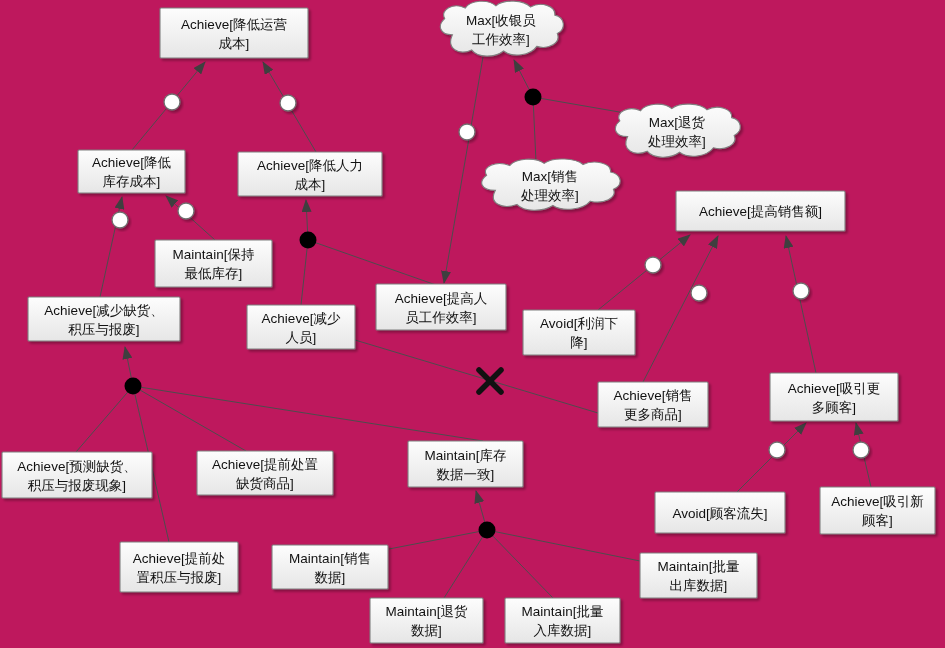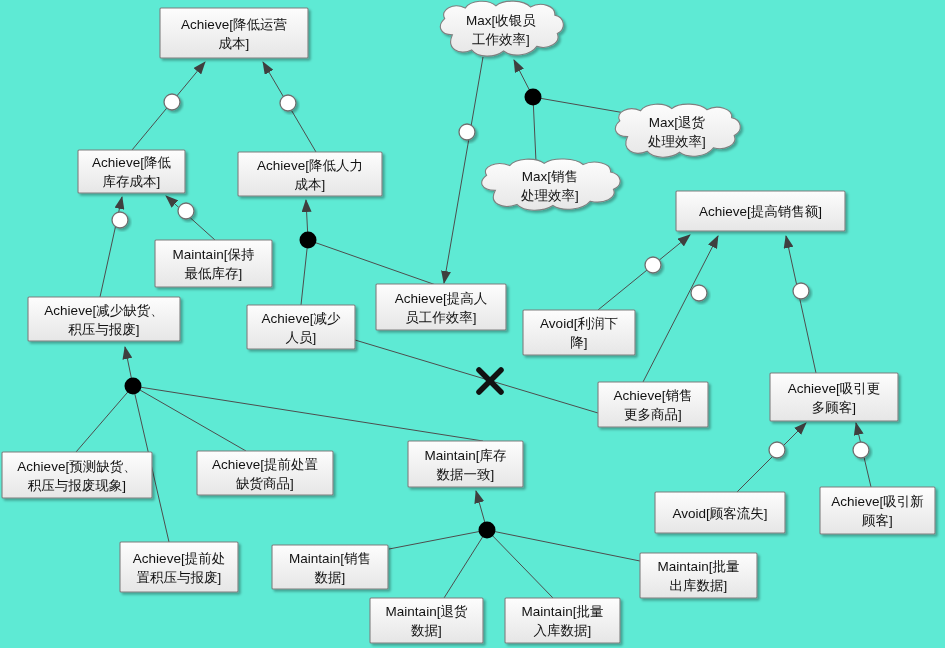--- a/index.html
+++ b/index.html
@@ -1,20 +1,20 @@
 <!DOCTYPE html>
 <html><head>
 <meta charset="utf-8">
 <style>
   html, body { margin: 0; padding: 0; background: #ffffff; }
   .canvas {
     position: relative;
     width: 945px;
     height: 648px;
-    background: #5eead4;
+    background: #be185d;
     overflow: hidden;
     font-family: "Liberation Sans", "DejaVu Sans", sans-serif;
   }
   svg text {
     font-family: "Liberation Sans", "DejaVu Sans", sans-serif;
     font-size: 13.5px;
     fill: #111111;
   }
 </style>
 </head>

